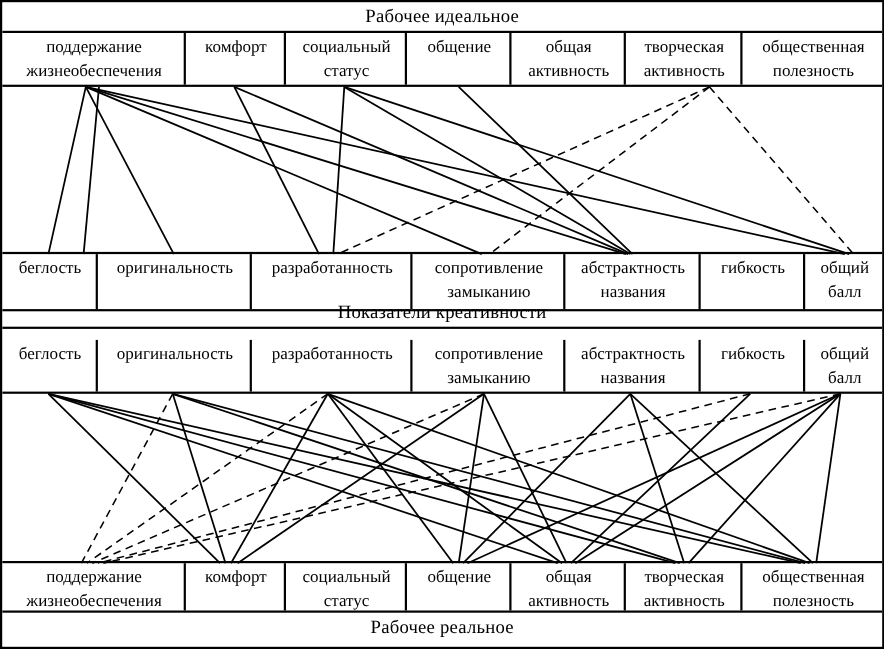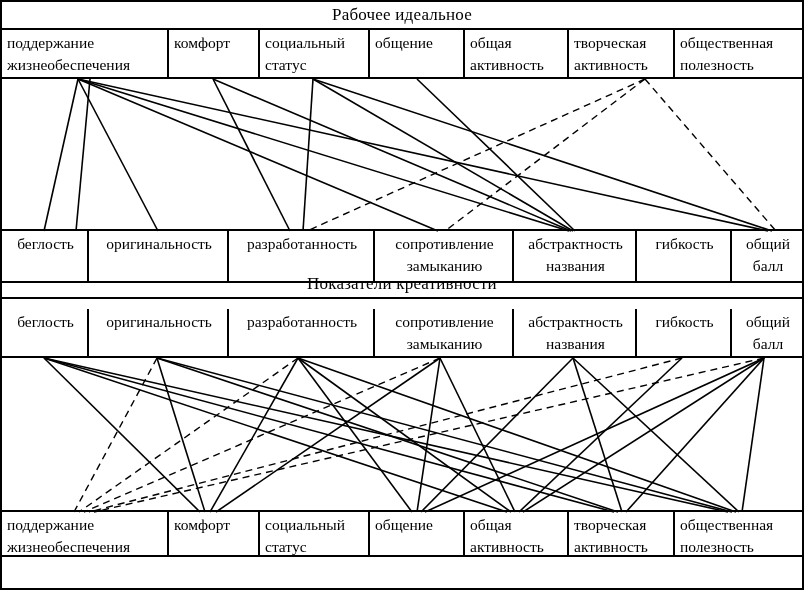--- a/index.html
+++ b/index.html
@@ -29,21 +29,21 @@
   .cell{
     box-sizing:border-box;
     font-size:15.5px;
     line-height:22px;
     padding:2px 3px 0 5px;
     overflow:hidden;
   }
   .cell + .cell{border-left:2px solid #000;}
   .bb{border-bottom:2px solid #000;}
   .bt{border-top:2px solid #000;}
-  .grid-top{grid-template-columns:165px 91px 110px 95px 104px 106px 1fr;}
+  .grid-top{grid-template-columns:165px 91px 110px 95px 104px 106px 1fr;text-align:center;}
   .grid-mid{grid-template-columns:85px 140px 146px 139px 123px 95px 1fr;text-align:center;}
   svg.wires{
     position:absolute;top:-2px;left:-2px;
     pointer-events:none;
   }
   svg.wires line{stroke:#000;stroke-width:1.6;}
   svg.wires line.dashed{stroke-dasharray:7 5;stroke-width:1.4;}
 </style>
 </head>
 <body>
@@ -91,20 +91,23 @@
   <div class="row grid-top bt bb" style="top:508px;height:47px;">
     <div class="cell">поддержание жизнеобеспечения</div>
     <div class="cell">комфорт</div>
     <div class="cell">социальный статус</div>
     <div class="cell">общение</div>
     <div class="cell">общая активность</div>
     <div class="cell">творческая активность</div>
     <div class="cell">общественная полезность</div>
   </div>
 
+  <div class="band" style="top:555px;height:31px;">
+    <span class="band-label">Рабочее реальное</span>
+  </div>
 
   <svg class="wires" width="804" height="590" viewBox="0 0 804 590">
       <line x1="78" y1="79" x2="44" y2="231" stroke="#000000"></line>
       <line x1="90" y1="79" x2="76" y2="231" stroke="#000000"></line>
       <line x1="78" y1="79" x2="158" y2="231" stroke="#000000"></line>
       <line x1="78" y1="79" x2="438" y2="231" stroke="#000000"></line>
       <line x1="78" y1="79" x2="569" y2="231" stroke="#000000"></line>
       <line x1="78" y1="79" x2="768" y2="231" stroke="#000000"></line>
       <line x1="213" y1="79" x2="290" y2="231" stroke="#000000"></line>
       <line x1="213" y1="79" x2="571" y2="231" stroke="#000000"></line>

